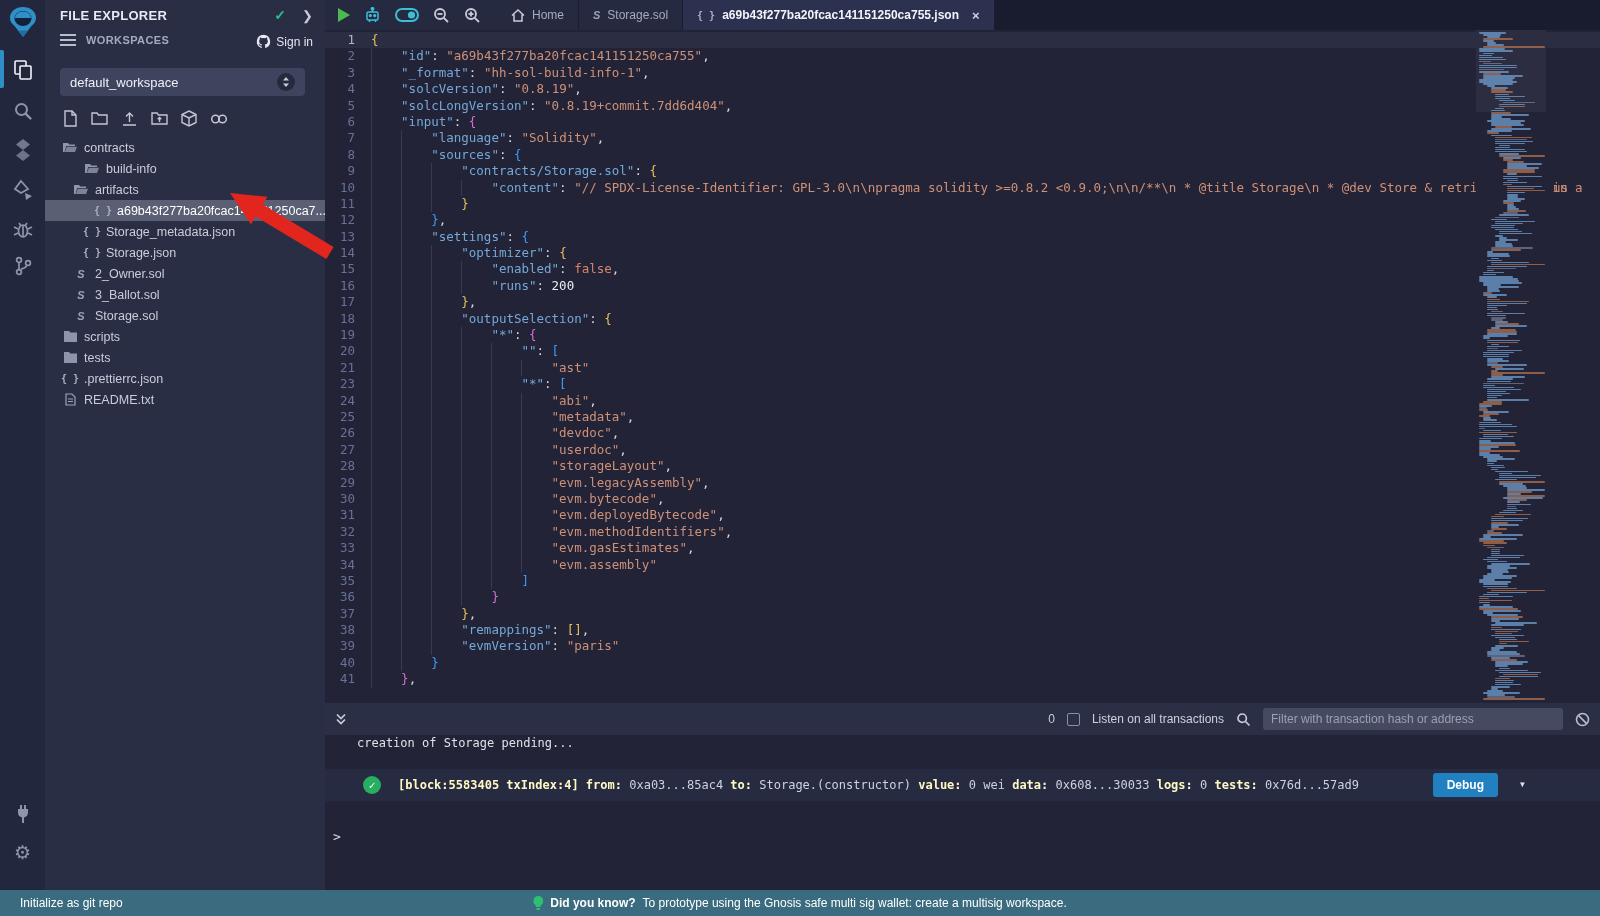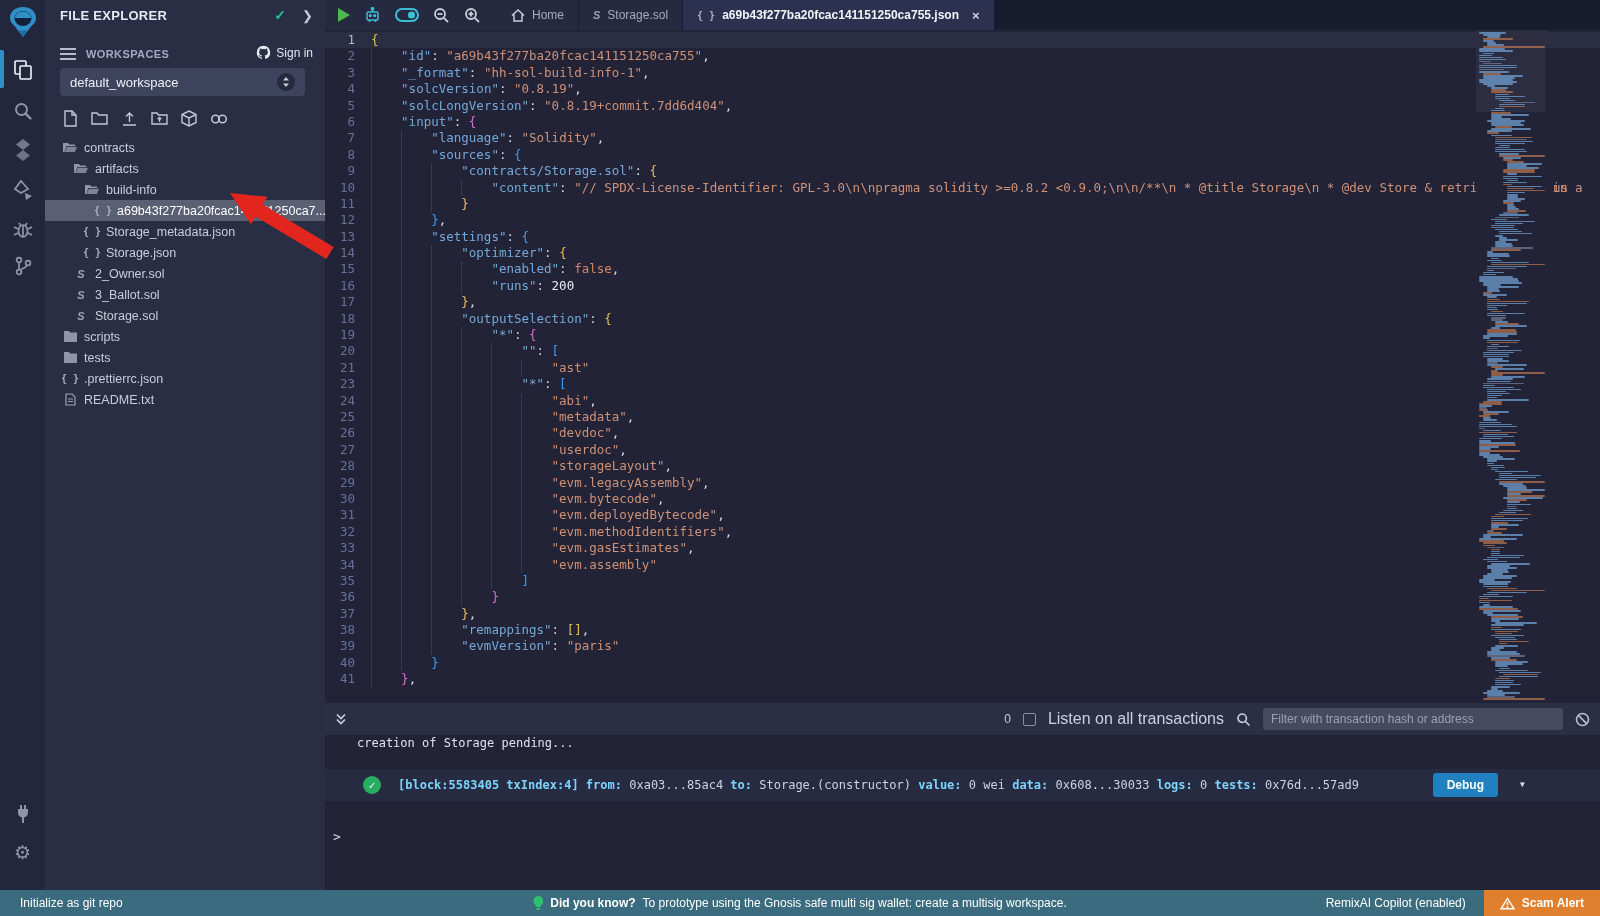--- a/index.html
+++ b/index.html
@@ -11,21 +11,21 @@
   .activity-bar { position:absolute; left:0; top:0; width:45px; height:890px; background:#23273d; z-index:5; }
   .act-item { position:absolute; left:0; width:45px; height:36px; display:flex; align-items:center; justify-content:center; cursor:pointer; }
   .act-ind { position:absolute; left:0; top:50px; width:4px; height:38px; background:#2f8fc7; border-radius:0 2px 2px 0; }
 
   
   .side-panel { position:absolute; left:45px; top:0; width:280px; height:890px; background:#2a2e45; z-index:4; }
   .sp-header { display:flex; align-items:center; height:30px; padding:0 12px 0 15px; }
   .sp-title { color:#e6e8f2; font-size:13px; font-weight:700; letter-spacing:.3px; flex:1; }
   .sp-check { color:#27c08a; font-size:14px; font-weight:700; margin-right:16px; }
   .sp-chevron { color:#c6c9d8; font-size:13px; }
-  .ws-row { display:flex; align-items:flex-end; height:26px; padding:0 12px 0 15px; margin-top:4px; }
+  .ws-row { display:flex; align-items:flex-start; height:26px; padding:0 12px 0 15px; margin-top:4px; }
   .burger { width:16px; height:12px; border-top:2px solid #b9bdd0; border-bottom:2px solid #b9bdd0; position:relative; margin-right:10px; }
   .burger::after { content:""; position:absolute; left:0; top:3px; width:100%; height:2px; background:#b9bdd0; }
   .ws-label { color:#a4a8c0; font-size:11px; font-weight:700; letter-spacing:.4px; flex:1; }
   .signin { display:flex; align-items:center; gap:5px; color:#e3e5f0; font-size:12px; cursor:pointer; }
   .ws-select { position:relative; margin:8px 15px 0 15px; width:245px; height:28px; background:#3f445e; border-radius:4px;
     display:flex; align-items:center; padding:0 10px; cursor:pointer; }
   .ws-select .val { color:#eef0f8; font-size:13px; flex:1; }
   .ws-badge { width:18px; height:18px; border-radius:50%; background:#262a3e; display:flex; align-items:center; justify-content:center; }
   .fe-toolbar { display:flex; align-items:center; gap:13px; padding:14px 0 6px 18px; }
   .fe-toolbar .ticon { cursor:pointer; display:inline-flex; }
@@ -62,32 +62,32 @@
   .mm-slider { position:absolute; left:0; top:0; width:70px; height:82px; background:rgba(220,228,248,.06); }
   .mm-row { position:absolute; height:1.6px; border-radius:1px; }
   .overflow-frag { position:absolute; left:1228px; top:150px; color:#ce9178; z-index:4; }
 
   
   .terminal { position:absolute; left:0; top:703px; width:1275px; height:187px; background:#222336; }
   .term-toolbar { display:flex; align-items:center; height:32px; background:#2b2f46; padding:0 10px; gap:12px; }
   .term-toolbar .spacer { flex:1; }
   .listen-count { color:#c8ccda; font-size:12px; }
   .checkbox { width:13px; height:13px; border:1px solid #8a8fa5; border-radius:2px; background:transparent; cursor:pointer; }
-  .listen-label { color:#cdd1de; font-size:16px; }
+  .listen-label { color:#cdd1de; font-size:12px; }
   .filter-input { width:300px; height:22px; background:#454a60; border:none; border-radius:3px; padding:0 8px;
     color:#e8eaf2; font-size:12px; outline:none; }
   .filter-input::placeholder { color:#9ba0b4; }
   .term-body { font-family:"DejaVu Sans Mono", monospace; font-size:12px; color:#dfe2ea; }
   .term-line { padding-left:32px; line-height:16px; }
   .term-body .first { margin-top:6px; }
   .tx-row { position:relative; margin-top:18px; height:32px; background:#262b41; display:flex; align-items:center; }
   .tx-check { position:absolute; left:38px; top:7px; width:18px; height:18px; border-radius:50%; background:#27ae60;
     color:#fff; font-size:11px; display:flex; align-items:center; justify-content:center; }
   .tx-text { margin-left:73px; font-size:12px; color:#ced2e0; white-space:nowrap; overflow:hidden; max-width:1030px; }
-  .tx-text b { color:#7dd3fc; }
+  .tx-text b { color:#fef9c3; }
   .debug-btn { position:absolute; right:102px; top:4px; height:24px; padding:0 14px; background:#2180c0; border:none;
     border-radius:3px; color:#fff; font-size:12px; font-weight:600; font-family:"Liberation Sans",sans-serif; cursor:pointer; }
   .tx-chevron { position:absolute; right:74px; top:8px; color:#dfe2ee; font-size:12px; cursor:pointer; }
   .prompt { margin-top:28px; padding-left:8px; color:#d6dae6; font-size:13px; }
 
   
   .status-bar { position:absolute; left:0; top:890px; width:1600px; height:26px; background:#3a6b7e; z-index:10;
     display:flex; align-items:center; font-size:12px; color:#fff; }
   .sb-left { margin-left:20px; cursor:pointer; }
   .sb-tip { position:absolute; left:50%; transform:translateX(-50%); display:flex; align-items:center; gap:7px; white-space:nowrap; }
@@ -224,37 +224,37 @@
     <div class="tree" id="tree">
         <div class="tree-row" style="padding-left: 18px;">
           <span class="ticon">
             <svg width="14" height="11" viewBox="0 0 14 11">
               <path fill="#8f94aa" d="M0 1h5l1.3 1.5H12V4H3.2L1.6 10H0z"></path>
               <path fill="#7d8299" d="M3.8 4.8H14L12 10H1.9z"></path>
             </svg>
           </span>
           <span>contracts</span>
         </div>
-        <div class="tree-row" style="padding-left: 29px;">
+        <div class="tree-row" style="padding-left: 40px;">
           <span class="ticon">
             <svg width="14" height="11" viewBox="0 0 14 11">
               <path fill="#8f94aa" d="M0 1h5l1.3 1.5H12V4H3.2L1.6 10H0z"></path>
               <path fill="#7d8299" d="M3.8 4.8H14L12 10H1.9z"></path>
             </svg>
           </span>
-          <span>artifacts</span>
-        </div>
-        <div class="tree-row" style="padding-left: 40px;">
+          <span>build-info</span>
+        </div>
+        <div class="tree-row" style="padding-left: 29px;">
           <span class="ticon">
             <svg width="14" height="11" viewBox="0 0 14 11">
               <path fill="#8f94aa" d="M0 1h5l1.3 1.5H12V4H3.2L1.6 10H0z"></path>
               <path fill="#7d8299" d="M3.8 4.8H14L12 10H1.9z"></path>
             </svg>
           </span>
-          <span>build-info</span>
+          <span>artifacts</span>
         </div>
         <div class="tree-row selected" style="padding-left: 51px;">
           <span class="ticon">
             <span class="braces">{ }</span>
           </span>
           <span>a69b43f277ba20fcac141151250ca7...</span>
         </div>
         <div class="tree-row" style="padding-left: 40px;">
           <span class="ticon">
             <span class="braces">{ }</span>
@@ -800,25 +800,14 @@
   <div class="status-bar">
     <span class="sb-left">Initialize as git repo</span>
     <span class="sb-tip">
       <svg width="10" height="15" viewBox="0 0 10 15">
           <path fill="#2fbf71" d="M5 0a5 5 0 0 1 2.5 9.3V11h-5V9.3A5 5 0 0 1 5 0z"></path>
           <rect x="3" y="12" width="4" height="2" rx="1" fill="#2fbf71"></rect>
         </svg>
       <b>Did you know?</b>
       <span>To prototype using the Gnosis safe multi sig wallet: create a multisig workspace.</span>
     </span>
-    <span class="sb-right">
-      <span class="sb-copilot">RemixAI Copilot (enabled)</span>
-      <span class="scam">
-        <svg width="15" height="13" viewBox="0 0 15 13">
-            <path fill="none" stroke="#fff" stroke-width="1.4" d="M7.5 1.5L14 11.8H1z"></path>
-            <line x1="7.5" y1="5" x2="7.5" y2="8" stroke="#fff" stroke-width="1.4"></line>
-            <circle cx="7.5" cy="10" r=".9" fill="#fff"></circle>
-          </svg>
-        <span>Scam Alert</span>
-      </span>
-    </span>
   </div>
 </div>
 
 </body></html>

